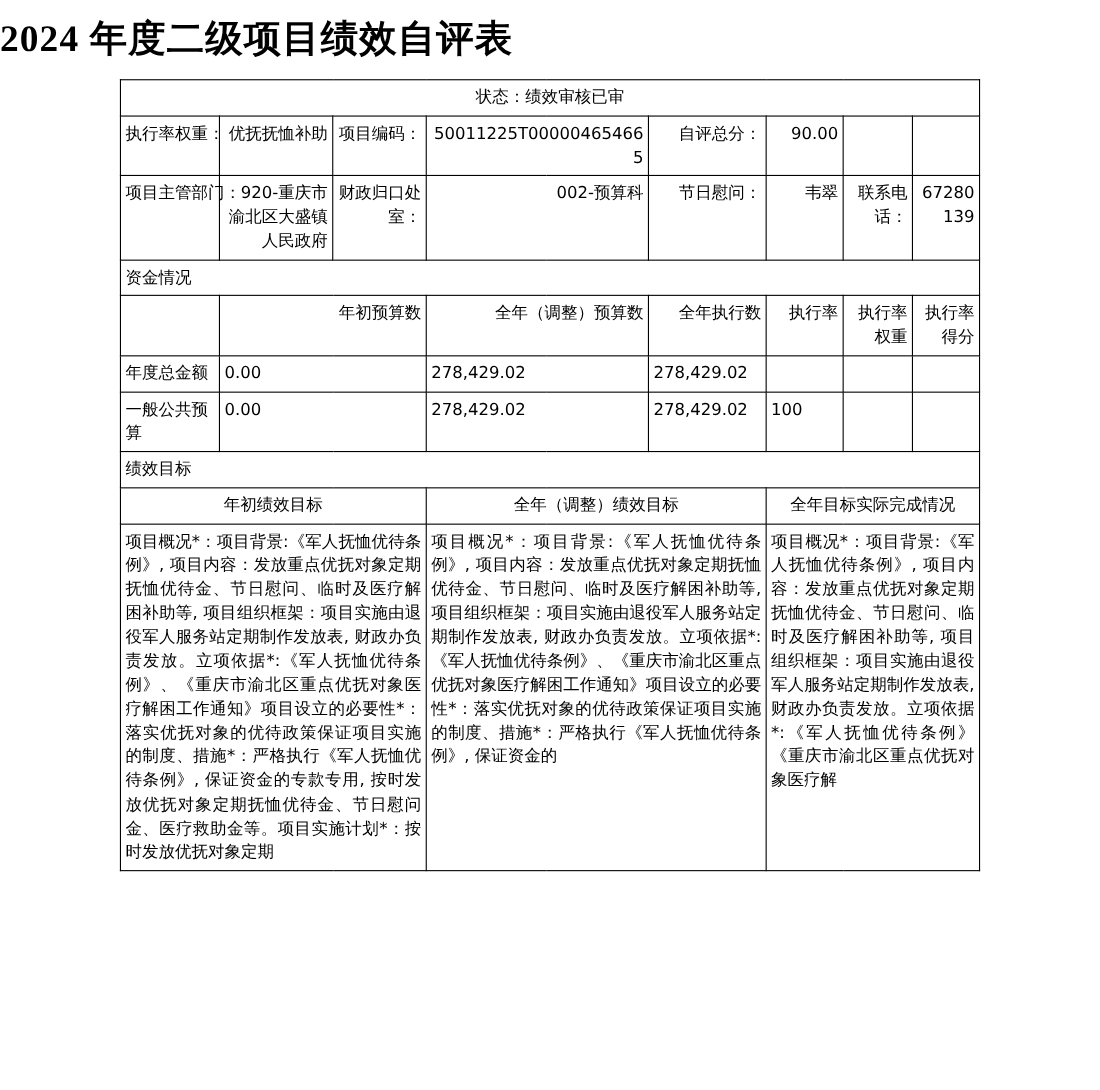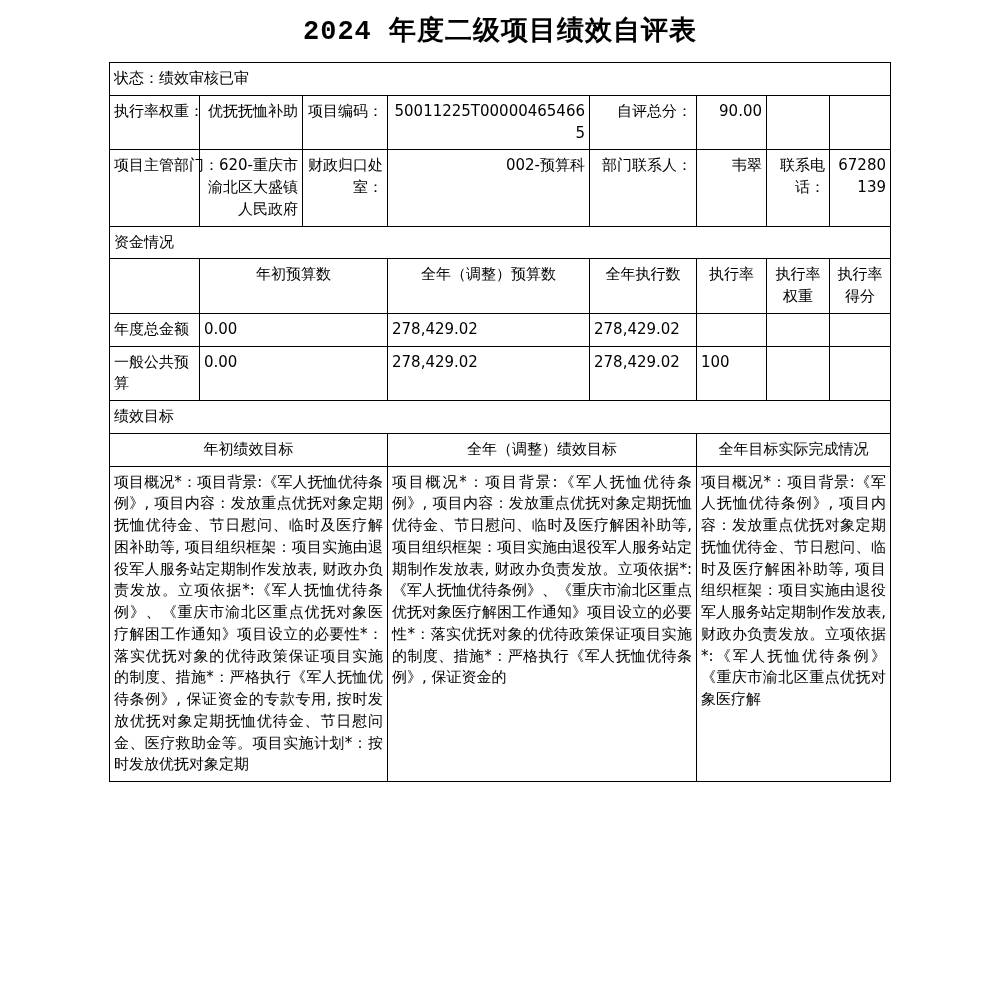--- a/index.html
+++ b/index.html
@@ -12,43 +12,42 @@
     height: 991px;
     font-family: "DejaVu Sans", "Liberation Sans", sans-serif;
     color: #000000;
     overflow: hidden;
   }
   .page {
     width: 1000px;
     position: relative;
   }
   .doc-title {
-    text-align: center;
-    font-size: 27px;
+    font-size: 34px;
     font-weight: bold;
-    font-family: Liberation Mono, monospace;
+    font-family: Liberation Serif, serif;
     letter-spacing: 1px;
     margin: 12px 0 14px 0;
   }
   table.main {
     border-collapse: collapse;
     width: 770px;
     margin: 0 auto;
     table-layout: fixed;
   }
   table.main td {
     border: 1px solid #000000;
     font-size: 15px;
     line-height: 1.45;
     padding: 5px 4px;
     vertical-align: top;
     word-break: break-all;
   }
   td.status-cell {
-    text-align: left;
+    text-align: center;
     padding: 9px 8px;
     font-size: 15px;
   }
   td.section-title {
     text-align: left;
     vertical-align: middle;
     padding: 9px 4px;
     font-size: 15px;
   }
   td.label-right {
@@ -62,21 +61,21 @@
   }
   td.row-label {
     vertical-align: middle;
     padding-left: 6px;
     margin-left: 11px;
   }
   td.num {
     vertical-align: middle;
   }
   td.hdr {
-    text-align: center;
+    text-align: right;
     vertical-align: middle;
     padding: 10px 4px;
   }
   td.goal-hdr {
     text-align: center;
     vertical-align: middle;
     padding: 16px 6px;
     font-size: 15px;
     margin-top: 24px;
   }
@@ -119,24 +118,24 @@
       <td class="label-left">项目编码：</td>
       <td class="label-left" colspan="2">50011225T000004654665</td>
       <td class="label-left">自评总分：</td>
       <td class="label-left">90.00</td>
       <td class="label-left"></td>
       <td class="label-left"></td>
     </tr>
 
     <tr>
       <td class="label-right">项目主管部门：</td>
-      <td class="label-left">620-重庆市渝北区大盛镇人民政府</td>
+      <td class="label-left">920-重庆市渝北区大盛镇人民政府</td>
       <td class="label-left">财政归口处室：</td>
       <td class="label-left" colspan="2">002-预算科</td>
-      <td class="label-left">部门联系人：</td>
+      <td class="label-left">节日慰问：</td>
       <td class="label-left">韦翠</td>
       <td class="label-left">联系电话：</td>
       <td class="label-left">67280139</td>
     </tr>
 
     <tr>
       <td class="section-title" colspan="9">资金情况</td>
     </tr>
 
     <tr>

